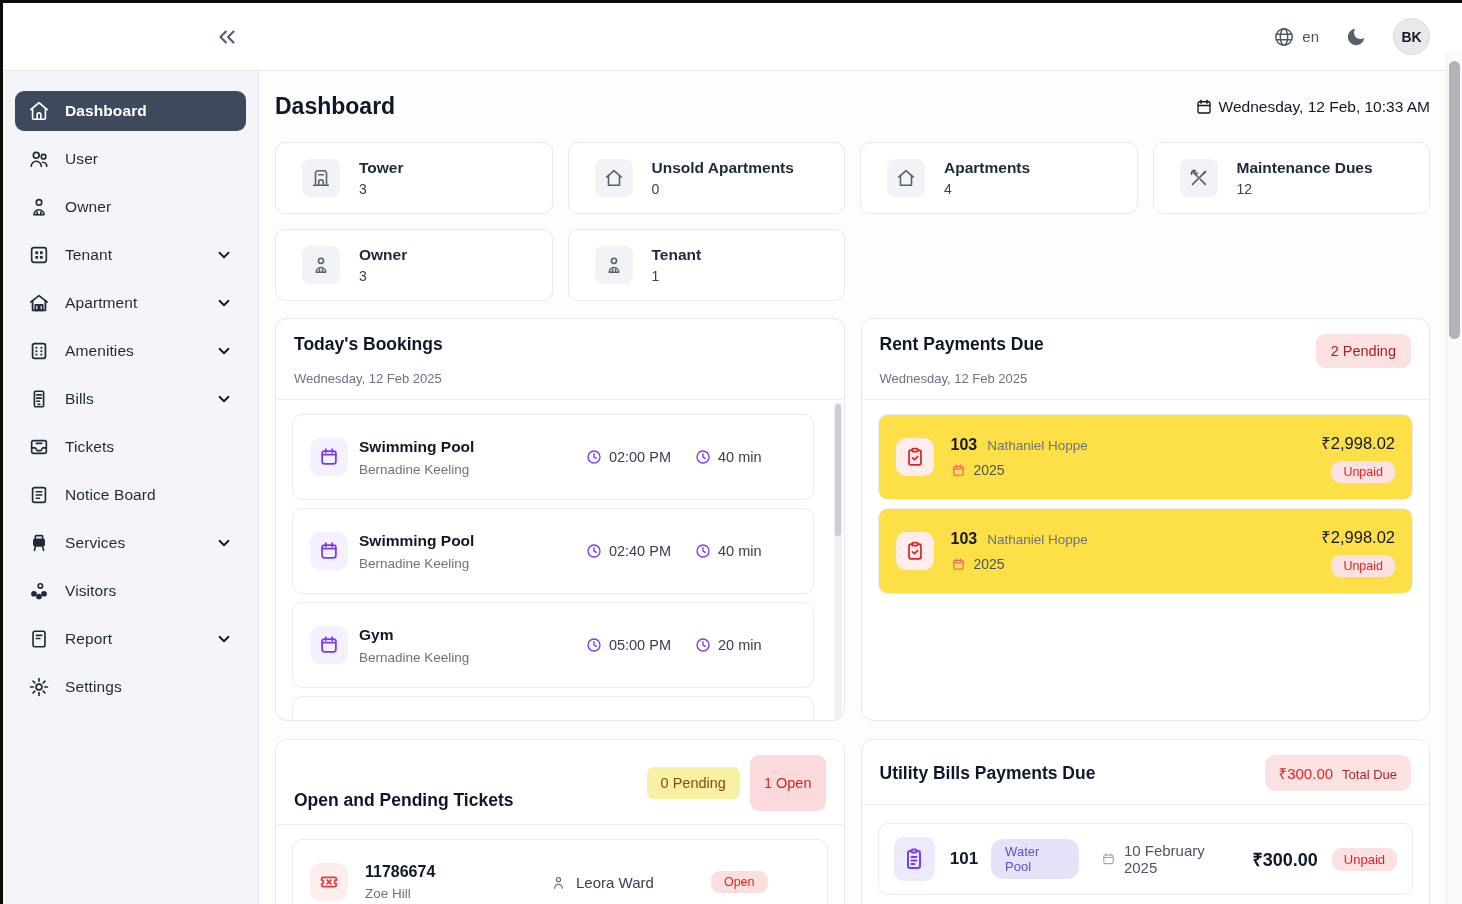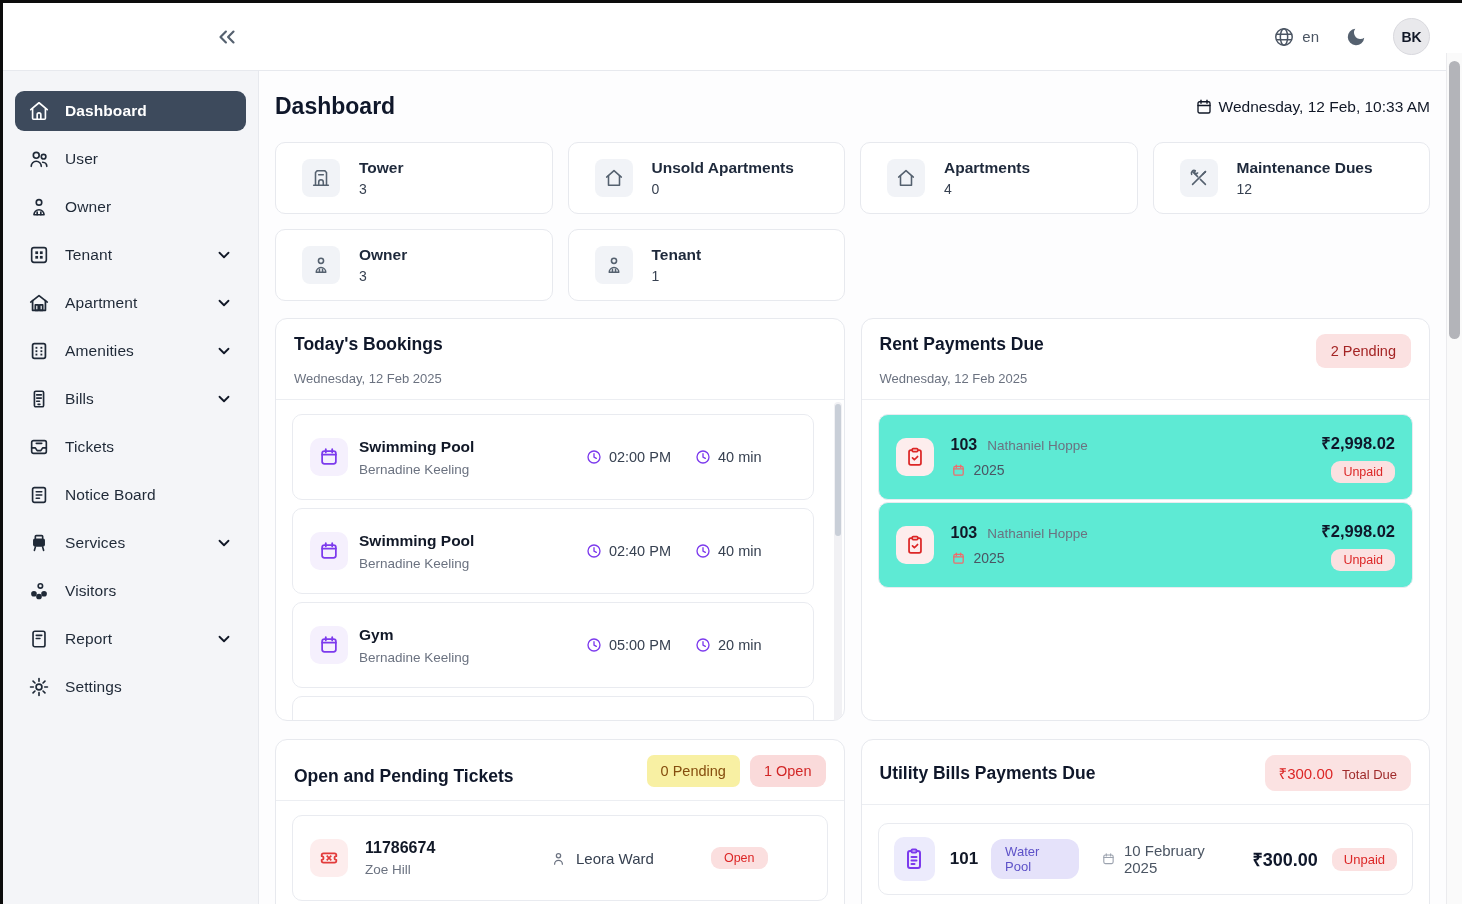--- a/index.html
+++ b/index.html
@@ -83,40 +83,40 @@
   .b-right { margin-left:auto; margin-right:34px; display:flex; gap:24px; align-items:center; }
   .b-chip { display:flex; align-items:center; gap:7px; font-size:14.5px; color:#374151; }
   .booking-item.partial { height:86px; }
   .inner-scrollbar { position:absolute; top:2px; right:2px; bottom:2px; width:8px;
     background:#f1f1f4; border-radius:4px; }
   .inner-scroll-thumb { position:absolute; top:2px; left:1px; width:6px; height:132px;
     background:#c9cfd8; border-radius:3px; cursor:pointer; }
 
   
   .rent-row { display:flex; align-items:center; border:1px solid #e9ebf0; border-radius:10px;
-    height:86px; margin-bottom:2px; padding:0 17px; background:#5eead4; cursor:pointer; }
+    height:86px; margin-bottom:8px; padding:0 17px; background:#fde047; cursor:pointer; }
   .r-icon-box { width:38px; height:38px; border-radius:10px; background:#fdeded;
     display:flex; align-items:center; justify-content:center; }
   .r-text { margin-left:17px; }
   .r-line1 { display:flex; align-items:baseline; gap:10px; }
   .r-unit { font-size:16px; font-weight:bold; color:#111827; }
   .r-name { font-size:13.5px; color:#6b7280; }
   .r-line2 { display:flex; align-items:center; gap:8px; margin-top:8px; font-size:14px; color:#4b5563; }
   .r-right { margin-left:auto; display:flex; flex-direction:column; align-items:flex-end; }
-  .r-amount { font-size:16.5px; font-weight:bold; color:#0f172a;text-align:center; }
+  .r-amount { font-size:16.5px; font-weight:normal; color:#0f172a;text-align:center; }
   .badge-unpaid { margin-top:7px; background:#fbe1e1; color:#dc2626; font-size:12.5px;
     padding:4px 12px; border-radius:9px; }
 
   
   .badge-pending { background:#fbe1e1; color:#a42424; font-size:14.5px; font-weight:500;
     padding:9px 15px; border-radius:9px; }
   .badge-yellow { background:#f8f0a3; color:#854d0e; font-size:14.5px; font-weight:500;
     padding:8px 14px; border-radius:7px; }
   .badge-open-count { background:#fadada; color:#d22626; font-size:14.5px; font-weight:500;
-    padding:8px 14px; border-radius:9px; }
+    padding:20px 14px; border-radius:9px; }
   .head-badges { display:flex; gap:10px; align-items:center; }
   .badge-total { background:#fbe2e2; border-radius:10px; padding:8px 14px;
     display:flex; align-items:baseline; gap:9px; }
   .badge-total .amt { color:#dc2626; font-size:15px; font-weight:500; }
   .badge-total .lbl { color:#9f2a2a; font-size:13px; }
 
   
   .ticket-row { display:flex; align-items:center; border:1px solid #e9ebf0; border-radius:10px;
     height:86px; margin-bottom:8px; padding:0 17px; background:#fff; cursor:pointer; }
   .t-left { display:flex; align-items:center; width:240px; }

